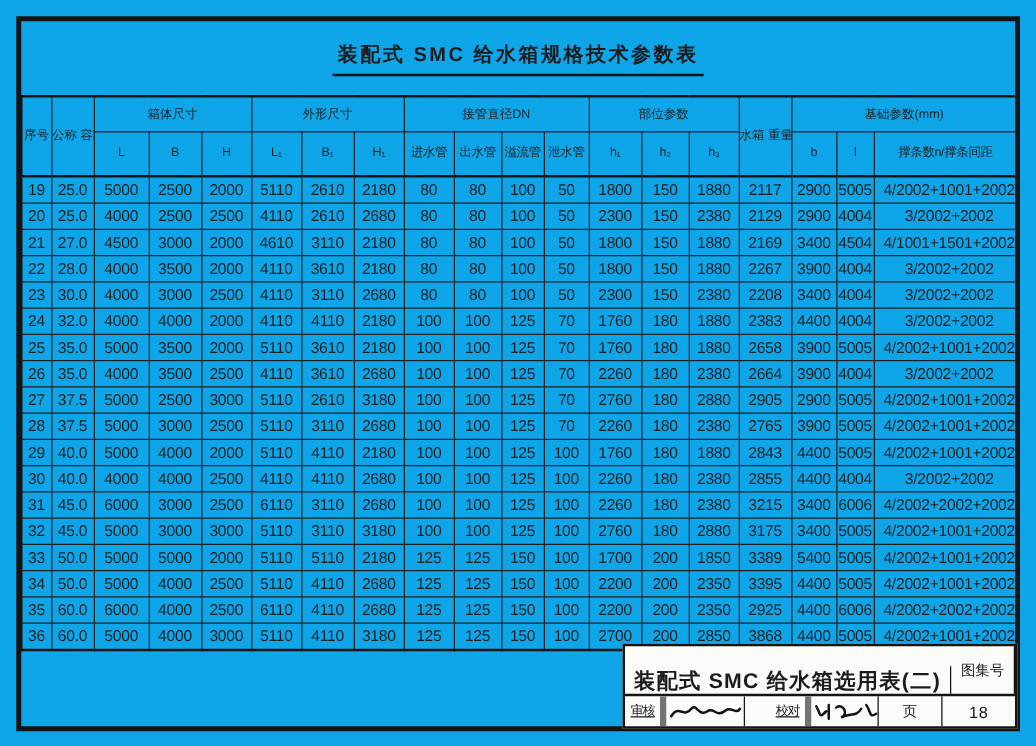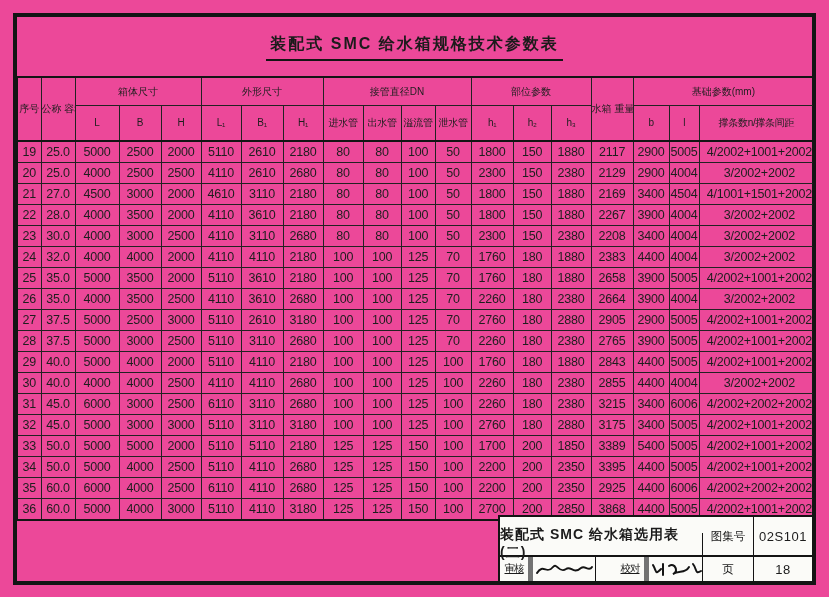--- a/index.html
+++ b/index.html
@@ -1,18 +1,18 @@
 <!DOCTYPE html>
 <html><head>
 <meta charset="utf-8">
 <style>
   html,body{margin:0;padding:0;background:#e8e8e6;}
   .sheet{
     position:relative;width:829px;height:597px;margin:0 auto;
-    background:#ec4899;color:#1b1b1b;
+    background:#0ea5e9;color:#1b1b1b;
     font-family:"Liberation Sans","DejaVu Sans",sans-serif;
     overflow:hidden;
   }
   .frame{
     position:absolute;left:13px;top:13px;right:13px;bottom:12px;
     border:4px solid #141414;
   }
   .doc-title{
     position:absolute;top:34px;left:0;width:100%;text-align:center;
     font-size:16px;font-weight:bold;letter-spacing:2px;
@@ -40,21 +40,21 @@
   table.spec tbody td:last-child{text-align:center;padding-left:6px;}
   .titleblock{
     position:absolute;right:15px;bottom:14px;width:312px;
     border:2.5px solid #141414;background:#fbfbf8;
   }
   .tb-row{display:flex;align-items:stretch;}
   .tb-row1{height:38px;border-bottom:2px solid #141414;}
   .tb-row2{height:24px;}
   .tb-title{
     flex:1 1 auto;display:flex;align-items:center;justify-content:center;
-    font-size:14px;font-weight:bold;letter-spacing:1px;
+    font-size:17px;font-weight:bold;letter-spacing:1px;
     border-right:1.5px solid #141414;
     margin-top:16px;
   }
   .tb-label{
     width:50px;flex:0 0 50px;display:flex;align-items:center;justify-content:center;
     font-size:11.5px;border-right:1.5px solid #141414;
   }
   .tb-value{
     width:58px;flex:0 0 58px;display:flex;align-items:center;justify-content:center;
     font-size:13px;letter-spacing:0.5px;
@@ -516,21 +516,20 @@
           <td>5005</td>
           <td>4/2002+1001+2002</td>
         </tr>
       </tbody>
   </table>
 
   <div class="titleblock">
     <div class="tb-row tb-row1">
       <div class="tb-title">装配式 SMC 给水箱选用表(二)</div>
       <div class="tb-label">图集号</div>
-      <div class="tb-value">02S101</div>
     </div>
     <div class="tb-row tb-row2">
       <div class="sig-area">
         <div class="sig-label">审核</div>
         <div class="sig-slot">
           <svg width="62" height="18" viewBox="0 0 62 18">
             <path d="M4,13 C10,3 14,15 20,7 C24,2 26,14 33,9 C38,5 40,15 48,8 C52,5 56,12 59,7" fill="none" stroke="#141414" stroke-width="2" stroke-linecap="round"></path>
           </svg>
         </div>
         <div class="sig-label mid">校对</div>

